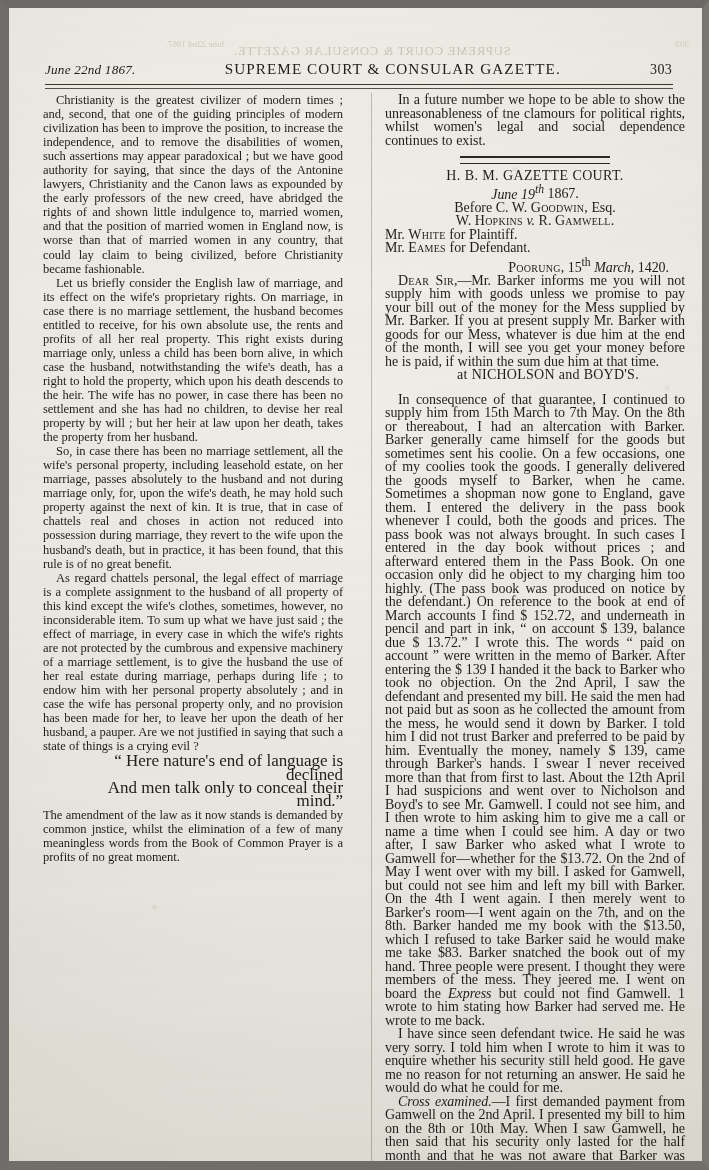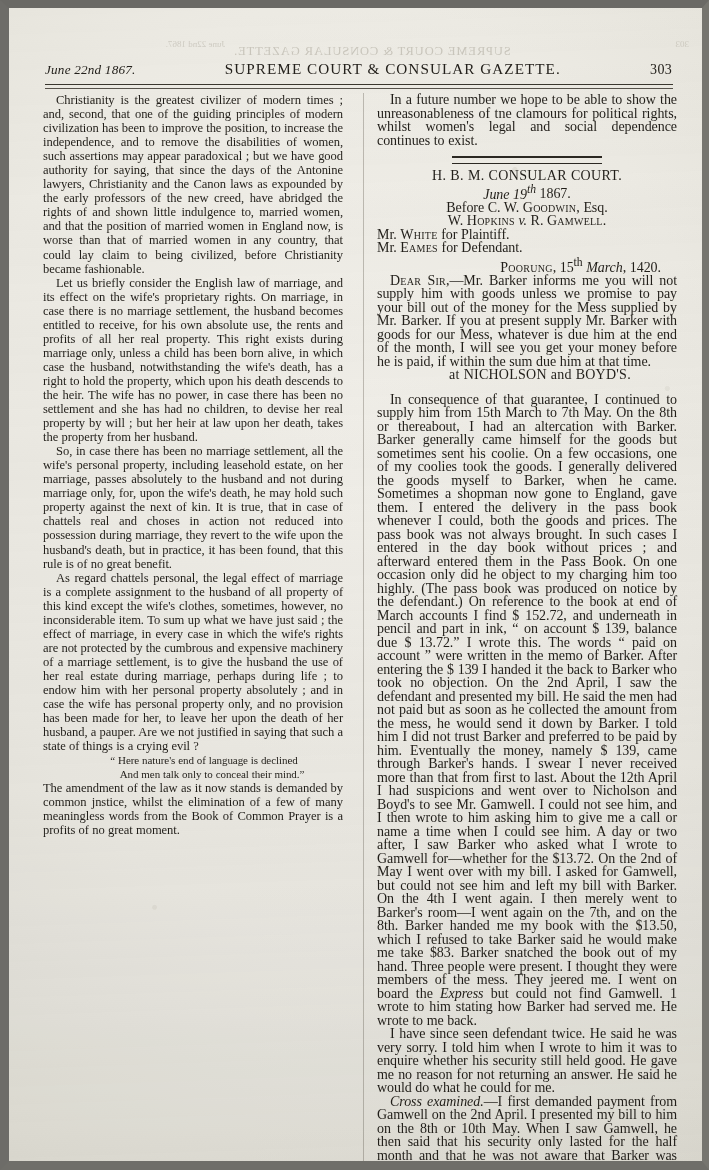--- a/index.html
+++ b/index.html
@@ -71,21 +71,21 @@
   .mast-page{font-size:14px;letter-spacing:.3px;}
 
   .mast-rule{
     position:absolute;left:36px;right:29px;top:76px;height:3px;
     border-top:1.6px solid #3a372f;
     border-bottom:.9px solid #55514a;
   }
 
   .cols{
     position:absolute;left:34px;top:85px;width:646px;height:1068px;
-    display:flex;gap:0;
+    display:flex;gap:8px;
   }
   .col{
     width:300px;
     color:#211e19;
   }
   .col.left{padding-right:11px;}
   .col.right{padding-left:13px;border-left:1px solid rgba(90,85,74,.34);margin-left:9px;}
 
   p{
     margin:0;
@@ -95,22 +95,22 @@
     text-indent:13px;
     letter-spacing:-.06px;
     word-spacing:.2px;
     -webkit-font-smoothing:none;
   }
   p.noind{text-indent:0;}
   .col.right p{font-size:14px;line-height:13.5px;}
 
   .verse{
     margin:1px 0 0 0;
-    font-size:11px;line-height:13.4px;
-    text-indent:0;text-align:center;
+    font-size:17px;line-height:13.4px;
+    text-indent:0;text-align:right;
     padding-left:22px;
   }
   .verse .l2{padding-left:16px;display:block;}
 
   .ornament{
     width:150px;height:4px;margin:9px auto 5px auto;
     border-top:2.4px solid #2b2822;
     border-bottom:1px solid #2b2822;
     padding-top:1px;
   }
@@ -162,21 +162,21 @@
           <span class="l2">And men talk only to conceal their mind.”</span>
         </p>
         <p class="noind">The amendment of the law as it now stands is demanded by common jnstice, whilst the elimination of a few of many meaningless words from the Book of Common Prayer is a profits of no great moment.</p>
       </div>
 
       <div class="col right">
         <p>In a future number we hope to be able to show the unreasonableness of tne clamours for political rights, whilst women's legal and social dependence continues to exist.</p>
 
         <div class="ornament"></div>
 
-        <p class="court-head ch1">H. B. M. CONSULAR COURT.</p>
+        <p class="court-head ch1">H. B. M. GAZETTE COURT.</p>
         <p class="court-head ch2"><span class="ital">June 19</span><sup class="ital">th</sup><b> 1867.</b></p>
         <p class="court-head ch3"><span>Before C. W. </span><span class="sc">Goodwin</span><span>, Esq.</span></p>
         <p class="court-head ch4"><span>W. </span><span class="sc">Hopkins</span><span class="ital"> v. </span><span>R. </span><span class="sc">Gamwell</span><span>.</span></p>
 
         <p class="noind"><span>Mr. </span><span class="sc">White</span><span> for Plaintiff.</span></p>
         <p class="noind"><span>Mr. </span><span class="sc">Eames</span><span> for Defendant.</span></p>
 
 
         <div class="letterbody">
           <p class="letterhead"><span class="sc">Poorung</span><span>, 15</span><sup>th</sup><span class="ital"> March</span><span>, 1420.</span></p>

